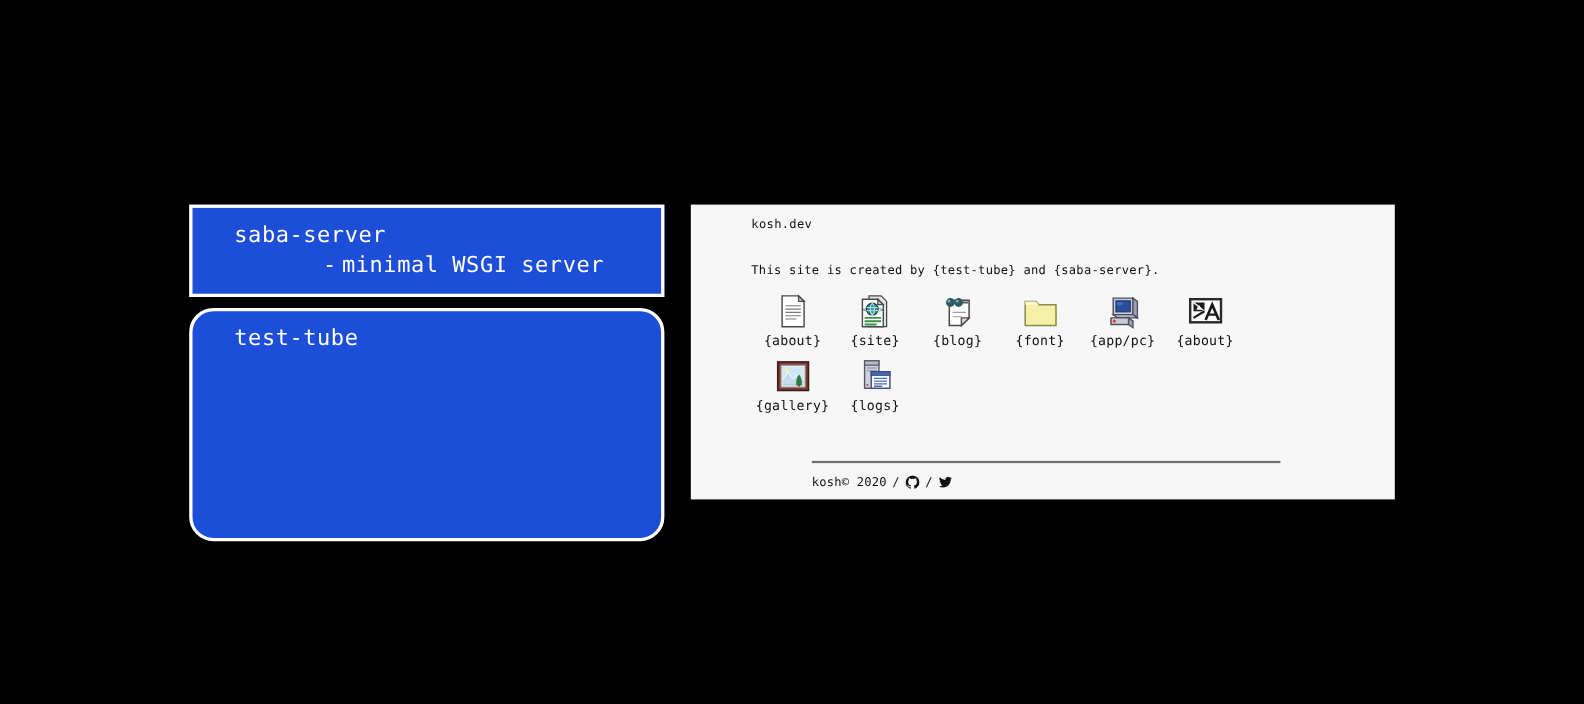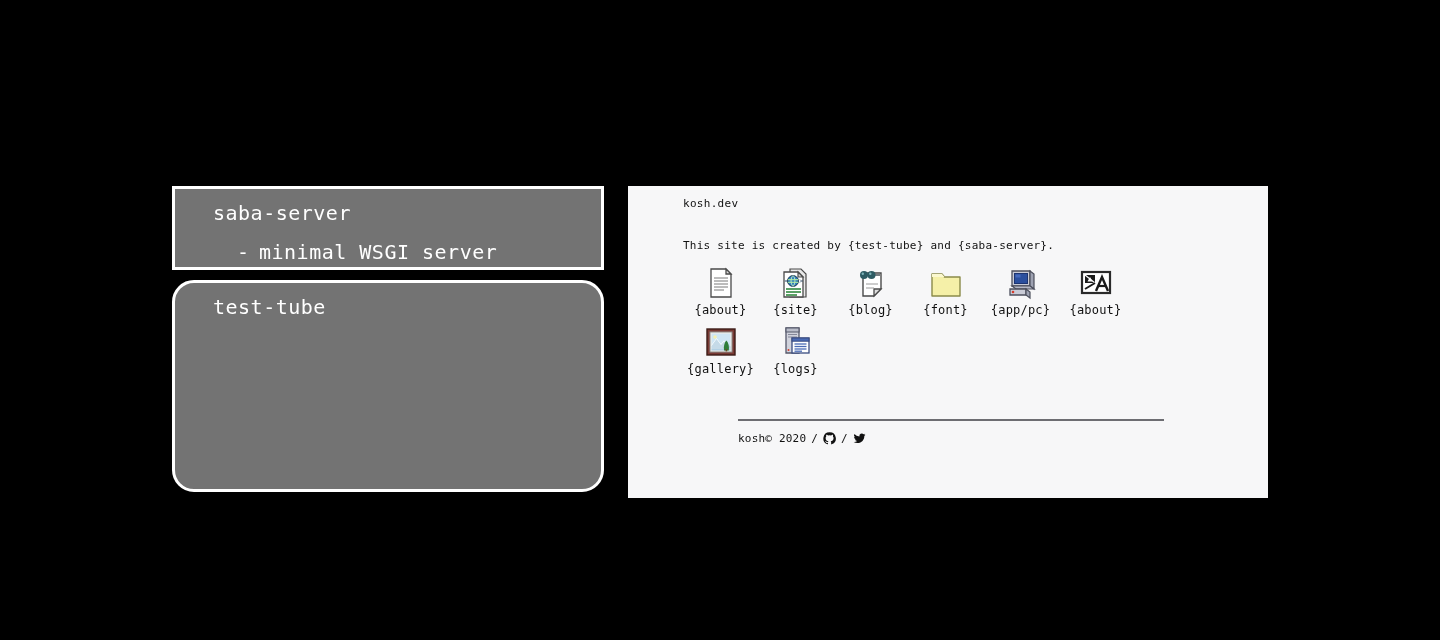--- a/index.html
+++ b/index.html
@@ -17,21 +17,21 @@
   }
 
   
   #left-column {
     position: absolute;
     left: 172px;
     top: 186px;
     width: 432px;
   }
   .spec-card {
-    background: #737373;
+    background: #1d4ed8;
     border: 3px solid #ffffff;
     box-sizing: border-box;
     padding: 14px 0 16px 0;
   }
   #spec-card-saba-server { height: 84px; }
   #spec-card-test-tube { margin-top: 10px; height: 212px; border-radius: 22px; }
 
   .spec-title {
     color: #ffffff;
     font-size: 20px;
@@ -46,32 +46,32 @@
     padding: 0;
   }
   .spec-item {
     color: #ffffff;
     font-size: 20px;
     line-height: 26px;
     letter-spacing: 0.5px;
     padding-left: 62px;
     white-space: pre;
   }
-  #spec-card-saba-server .spec-list { margin-top: 16px; }
+  #spec-card-saba-server .spec-list { margin-top: 4px; text-align: center; }
   #spec-card-test-tube .spec-list { margin-top: 12px; }
 
   .bullet-dash { display: inline-block; width: 22px; }
 
   
   #site-panel {
     position: absolute;
     left: 628px;
     top: 186px;
     width: 640px;
-    height: 312px;
+    height: 268px;
     background: #f7f7f8;
     box-sizing: border-box;
     padding: 0;
     text-decoration: underline;
   }
   #site-inner {
     position: absolute;
     left: 55px;
     top: 11px;
     right: 52px;

